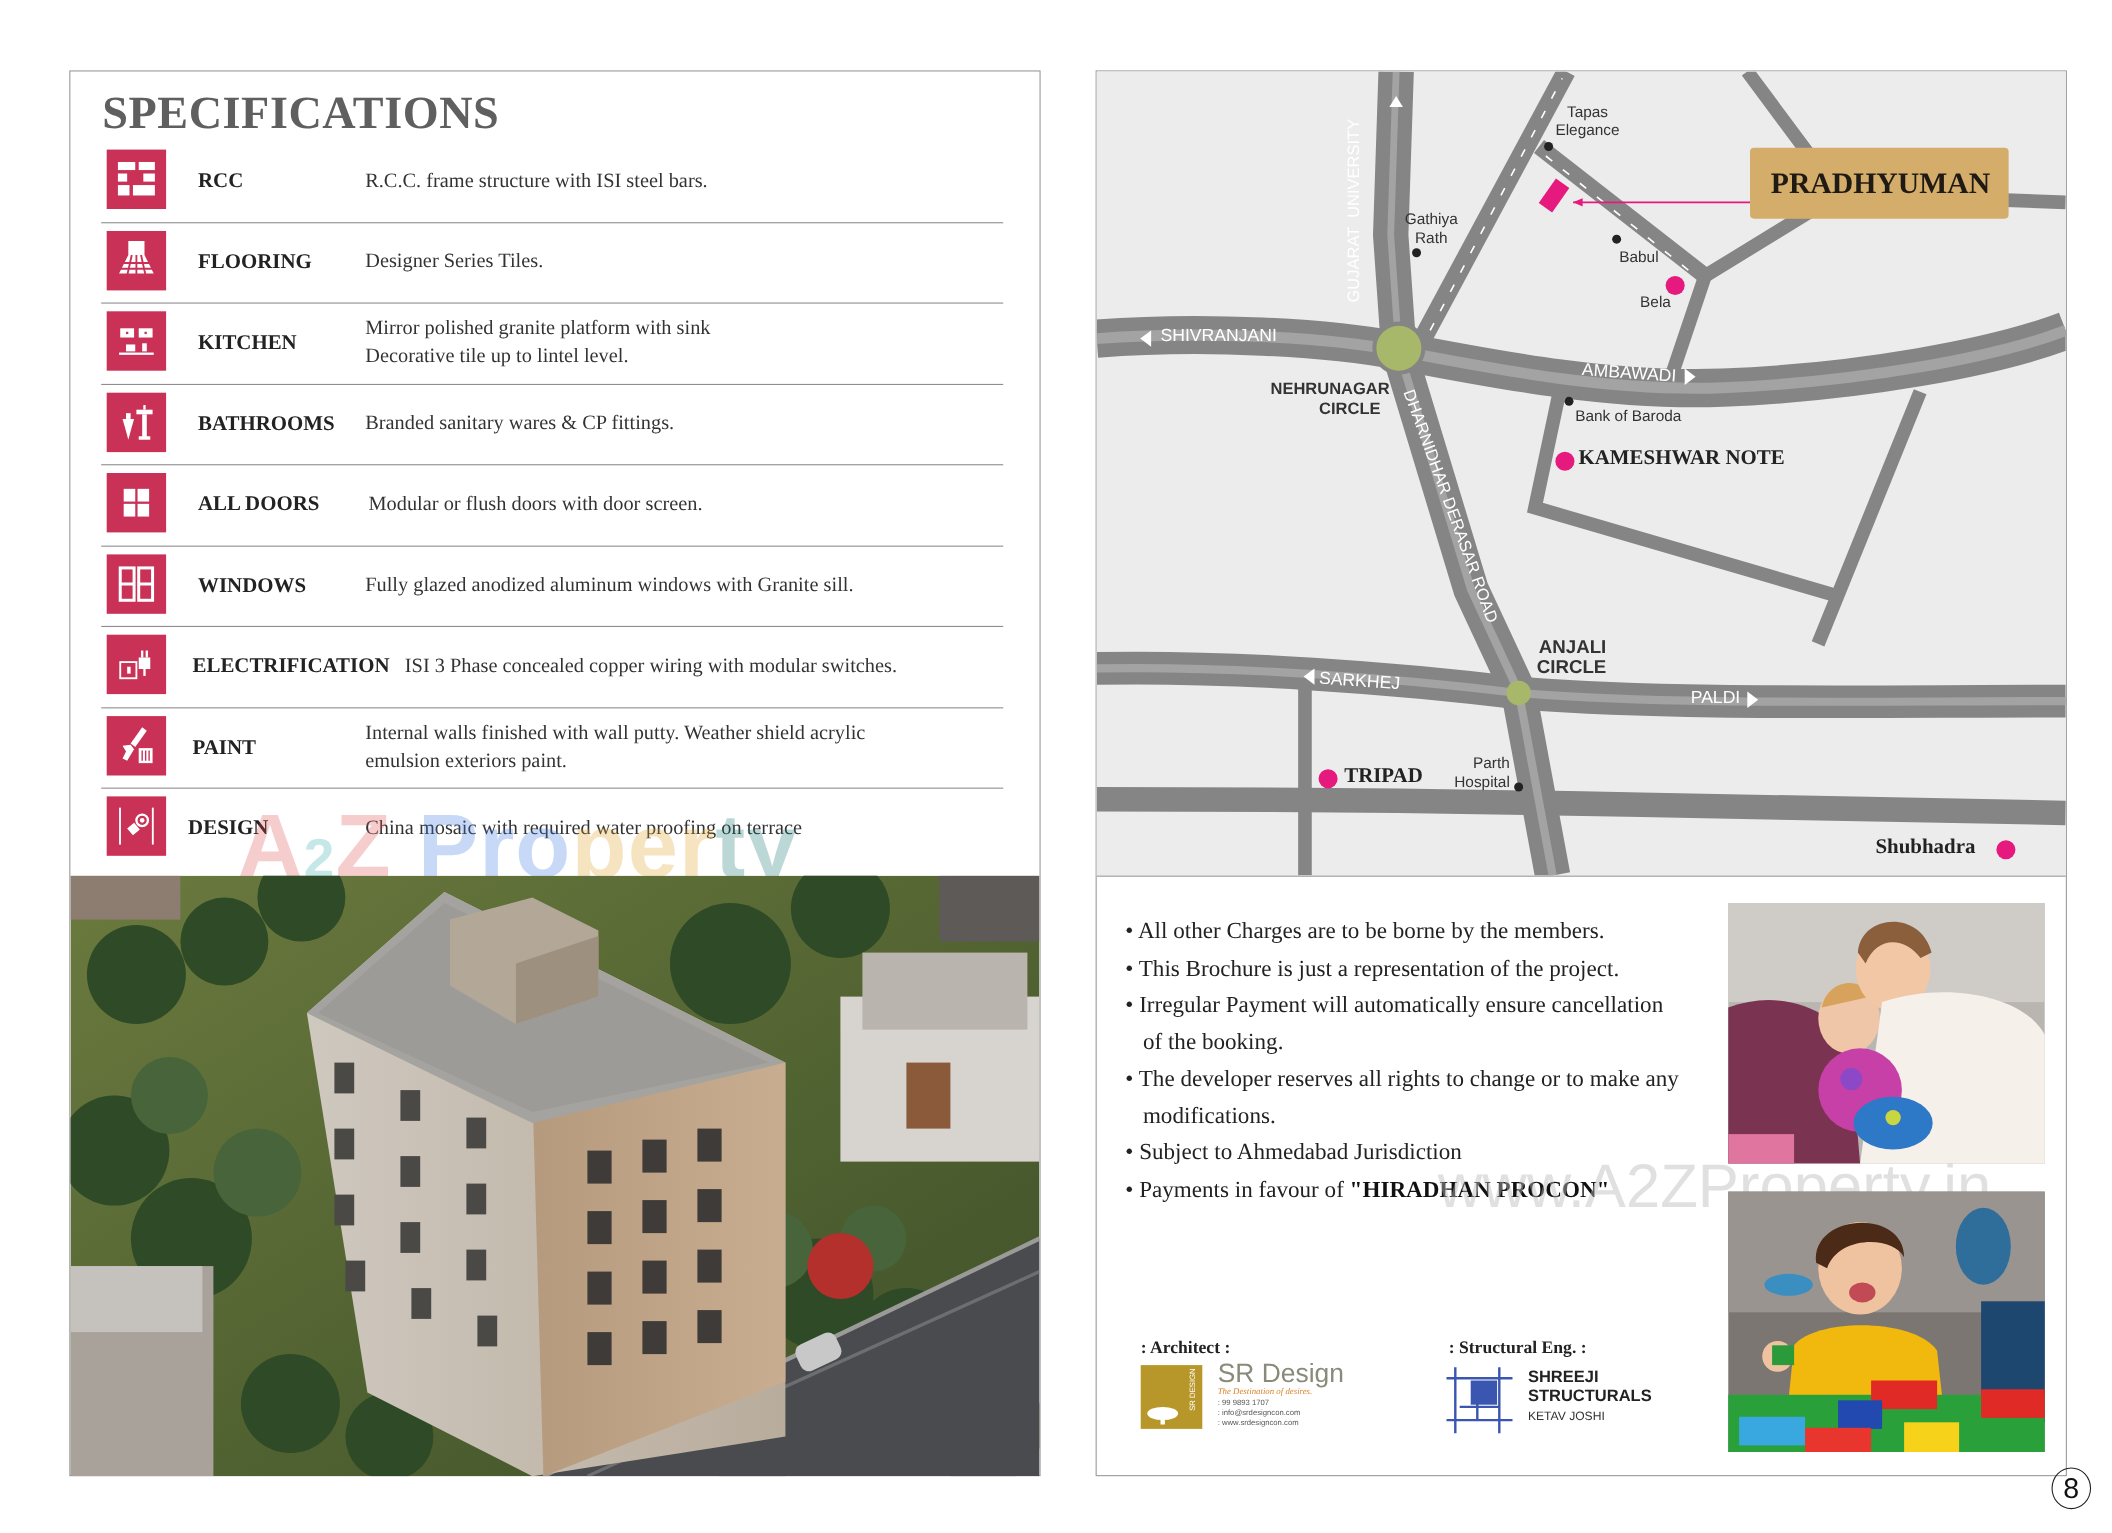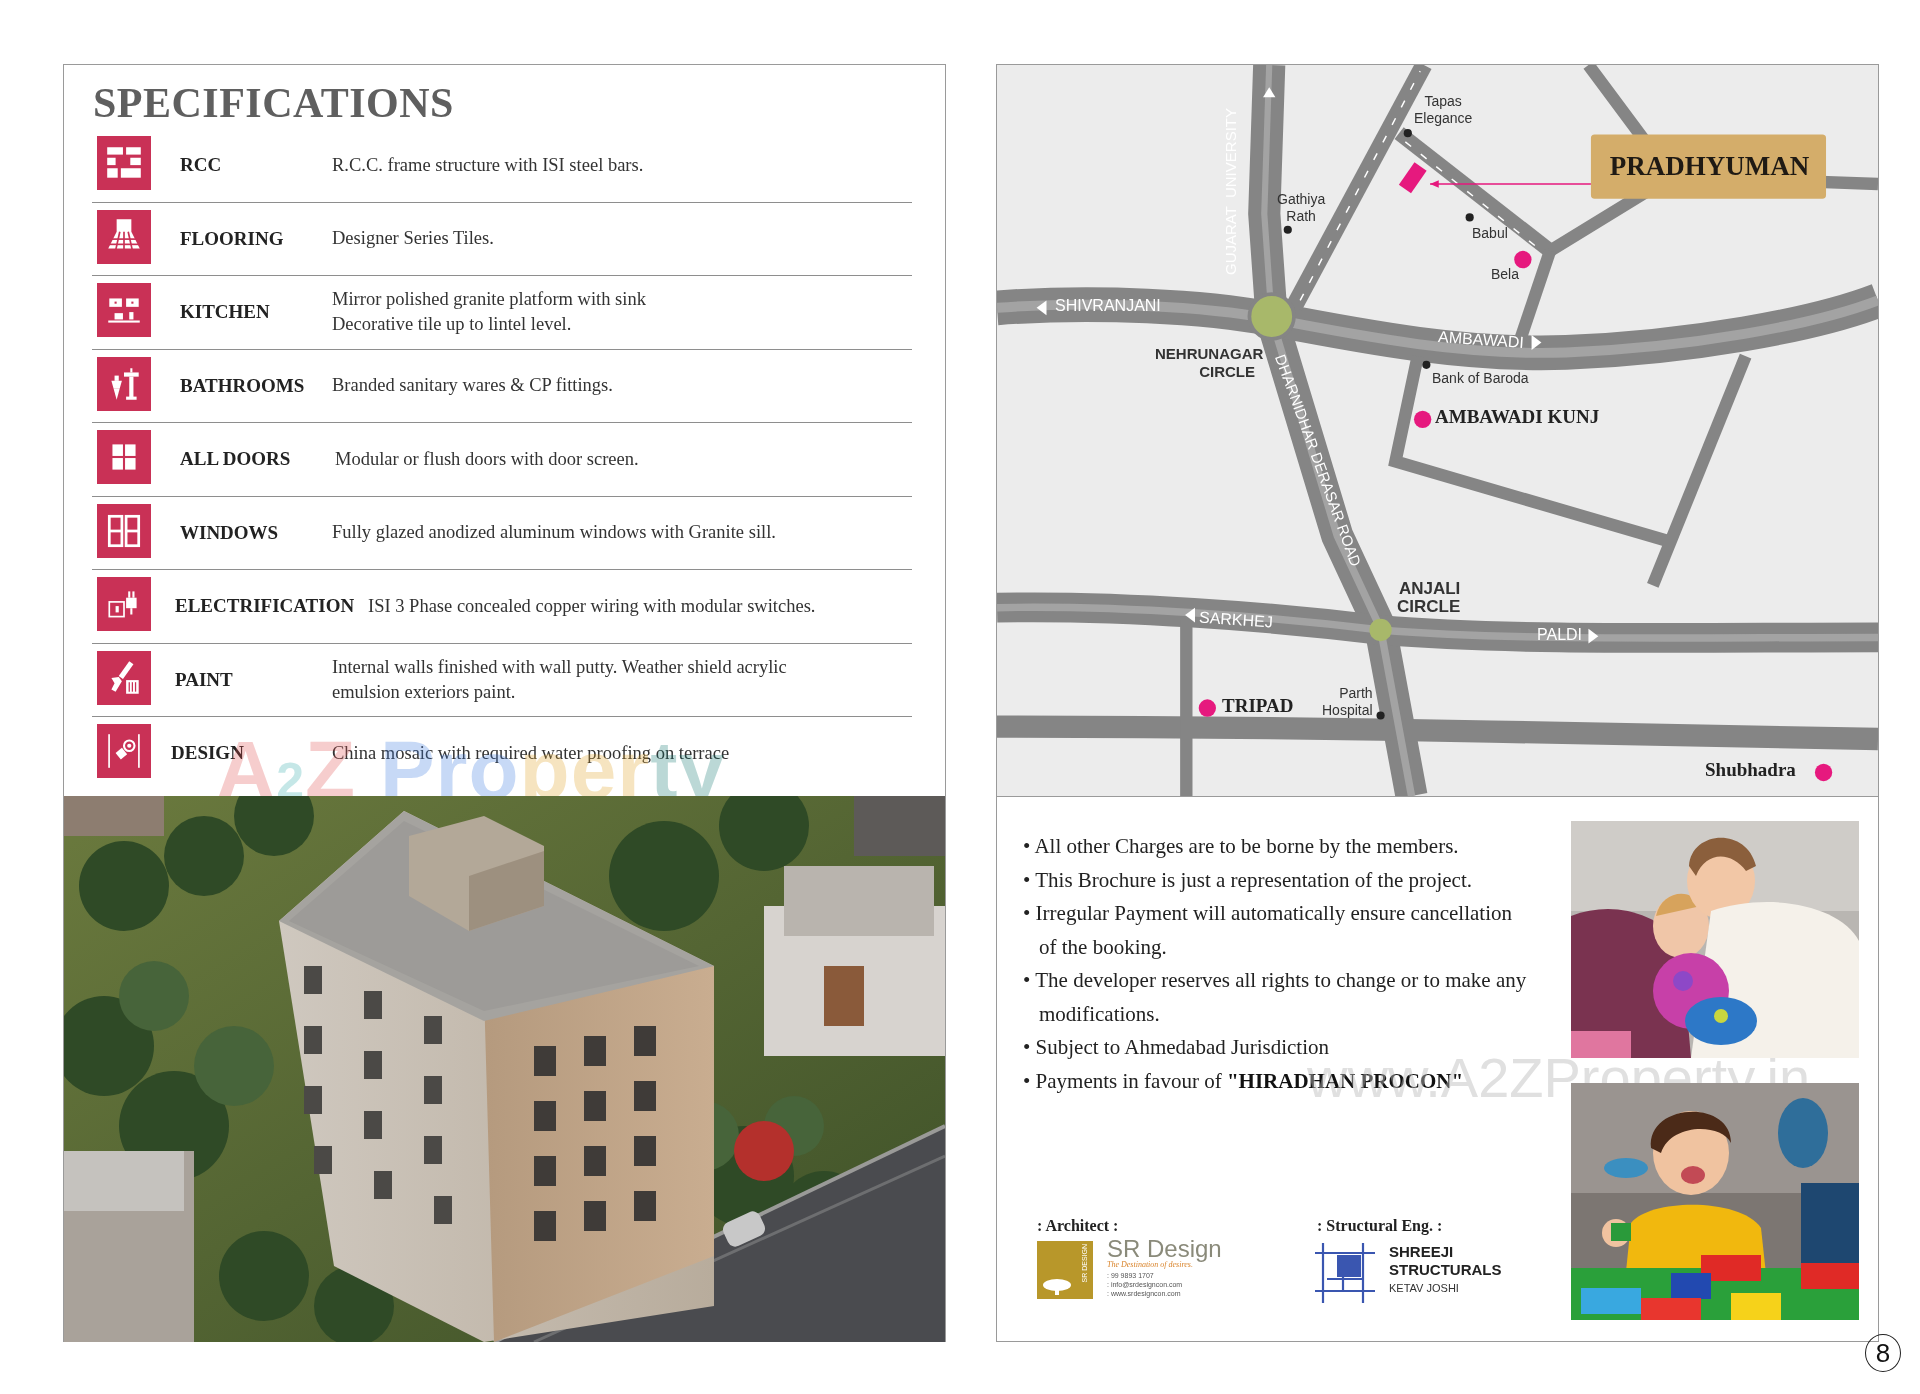--- a/index.html
+++ b/index.html
@@ -407,21 +407,21 @@
         <div>Tapas</div>
         <div>Elegance</div>
       </div>
     <div class="map-label" style="position:absolute;left:280px;top:126px;font-size:14px;color:#333;line-height:17px;text-align:center;">
         <div>Gathiya</div>
         <div>Rath</div>
       </div>
     <div class="map-label" style="position:absolute;left:456px;top:160px;font-size:14px;color:#333;margin-left:19px;">Babul</div>
     <div class="map-label" style="position:absolute;left:494px;top:201px;font-size:14px;color:#333;">Bela</div>
     <div class="map-label" style="position:absolute;left:435px;top:305px;font-size:14px;color:#333;">Bank of Baroda</div>
-    <div class="map-label" style="position:absolute;left:438px;top:341px;font-size:19px;font-weight:bold;color:#222;font-family:'Liberation Serif',serif;">AMBAWADI KUNJ</div>
+    <div class="map-label" style="position:absolute;left:438px;top:341px;font-size:19px;font-weight:bold;color:#222;font-family:'Liberation Serif',serif;">KAMESHWAR NOTE</div>
     <div class="map-label" style="position:absolute;left:225px;top:630px;font-size:19px;font-weight:bold;color:#222;font-family:'Liberation Serif',serif;">TRIPAD</div>
     <div class="map-label" style="position:absolute;left:325px;top:620px;font-size:14px;color:#333;line-height:17px;text-align:right;">
         <div>Parth</div>
         <div>Hospital</div>
       </div>
     <div class="map-label" style="position:absolute;left:708px;top:694px;font-size:19px;font-weight:bold;color:#222;font-family:'Liberation Serif',serif;">Shubhadra</div>
     <div style="position:absolute;left:595px;top:69px;width:235px;height:64px;display:flex;align-items:center;justify-content:center;font-family:'Liberation Serif',serif;font-weight:bold;font-size:27px;color:#1f1a14;">PRADHYUMAN</div>
   </div>
 
   <div class="note-area">

